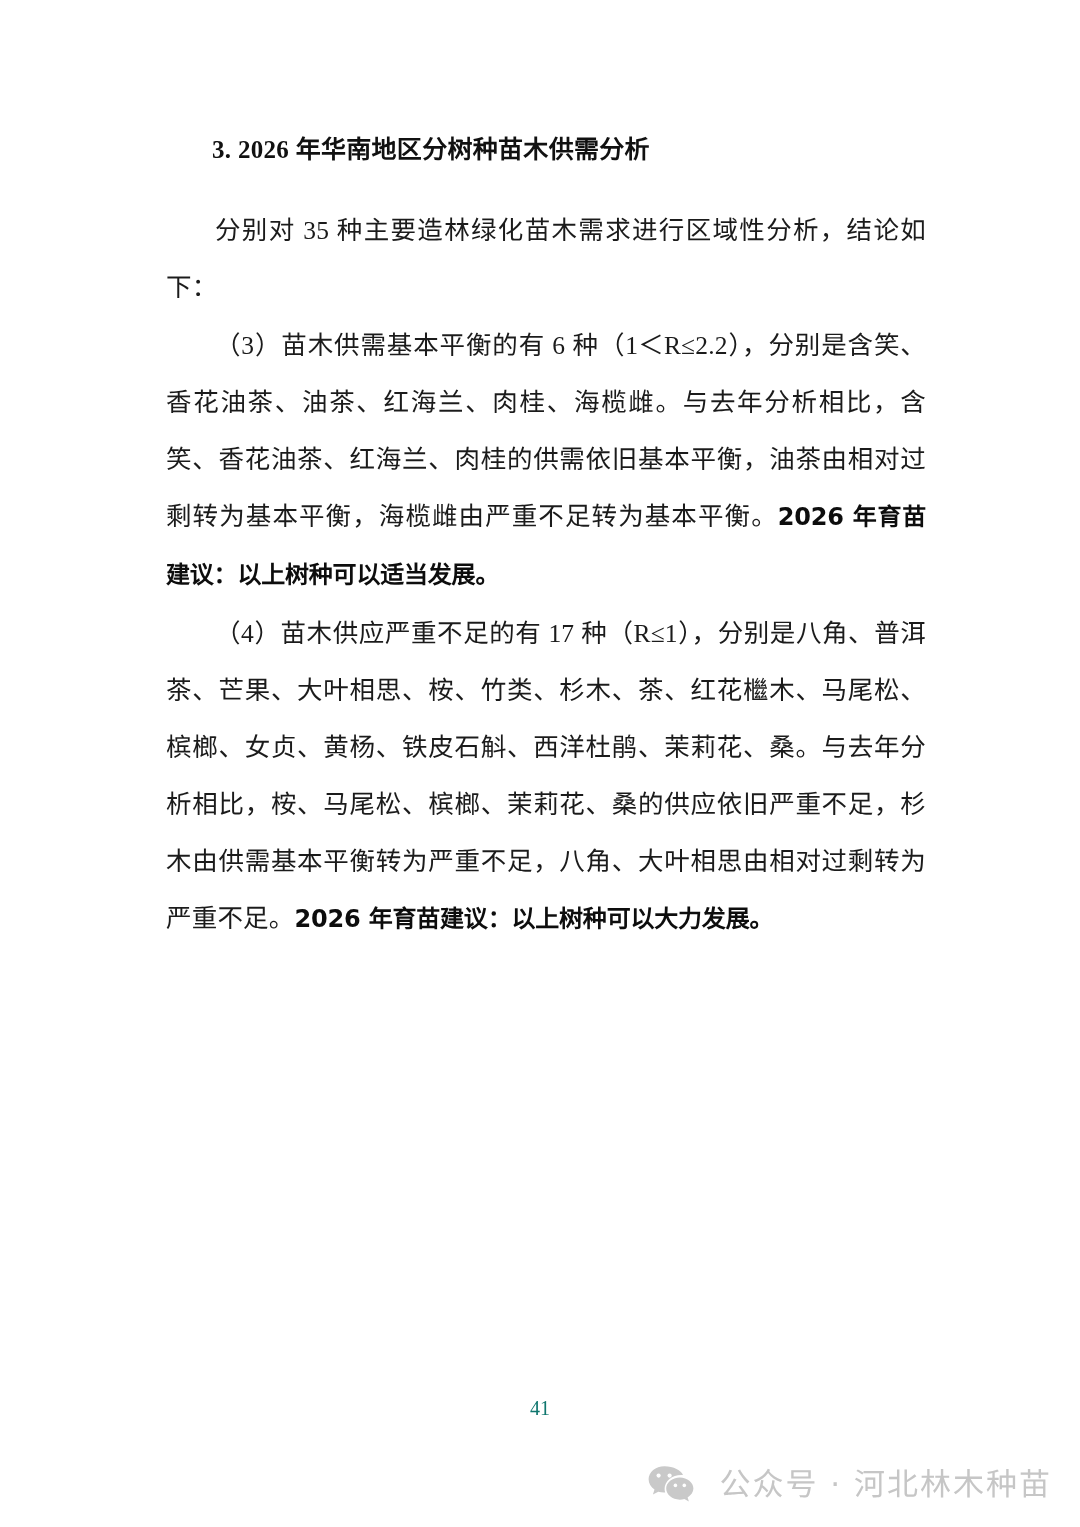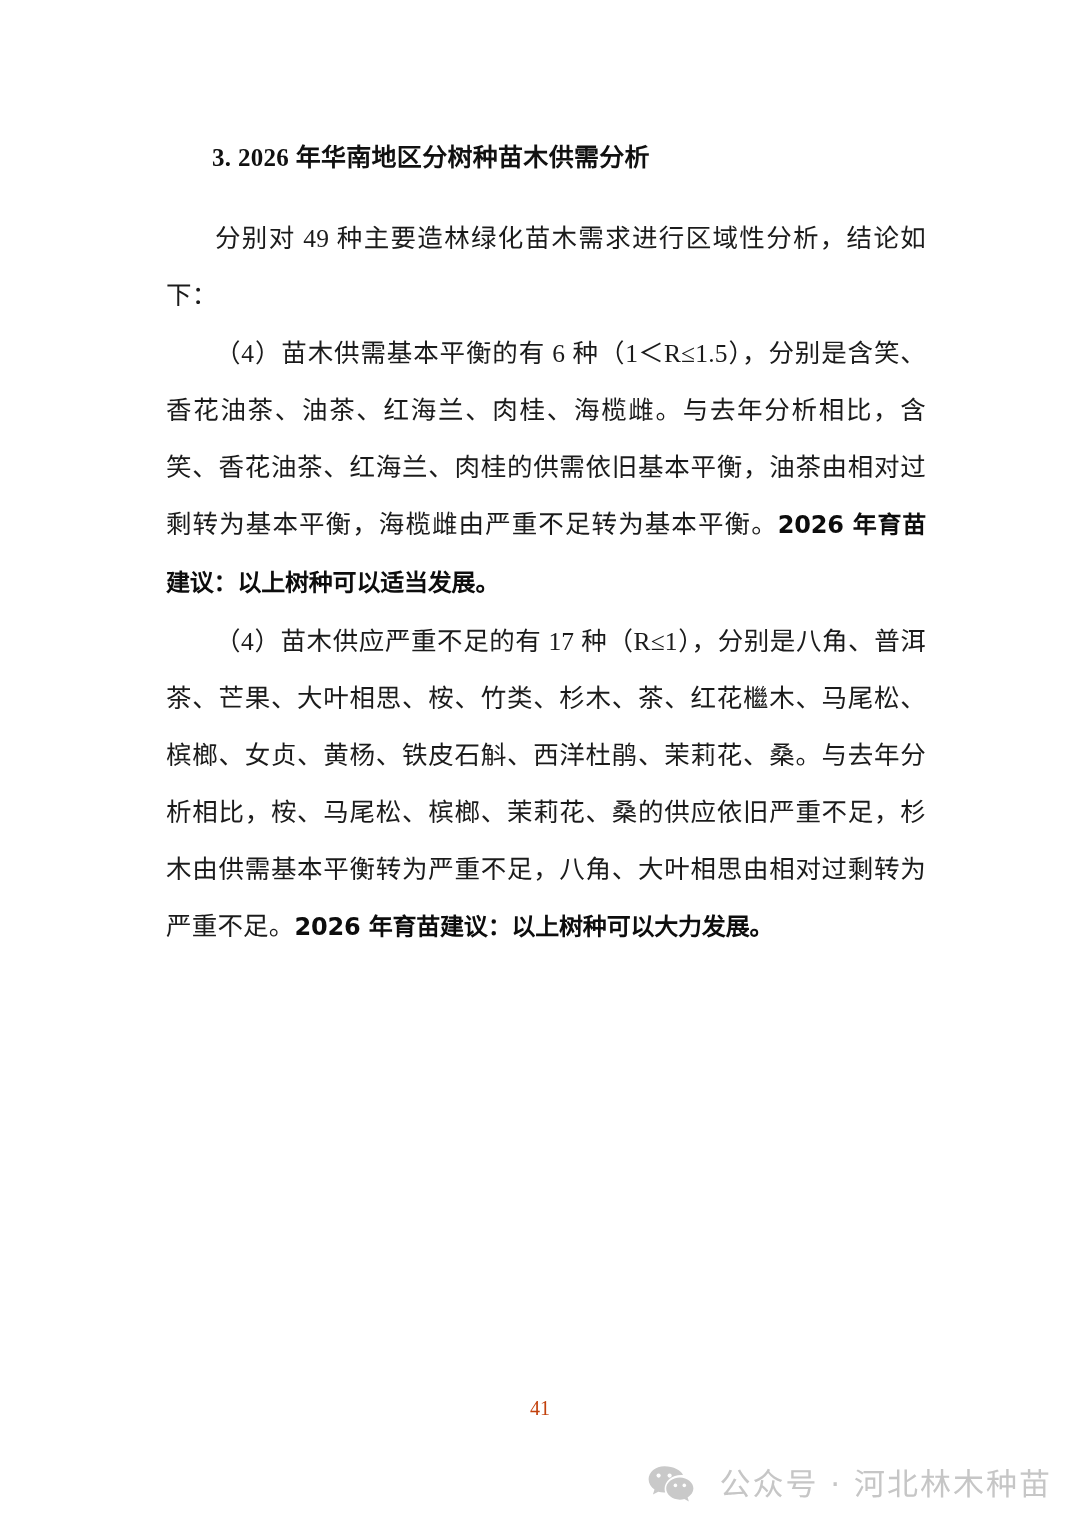--- a/index.html
+++ b/index.html
@@ -31,21 +31,21 @@
     top: 128px;
     width: 760px;
   }
 
   .section-heading {
     font-family: "Liberation Serif", "DejaVu Serif", serif;
     font-weight: bold;
     font-size: 25px;
     line-height: 36px;
     letter-spacing: 0.3px;
-    margin: 12px 0 34px 0;
+    margin: 4px 0 34px 0;
     padding-left: 46px;
     color: #111;
   }
 
   .para {
     font-size: 25.5px;
     line-height: 57px;
     margin: 0 0 1px 0;
     text-align: justify;
     text-justify: inter-character;
@@ -67,21 +67,21 @@
 
   
   .folio {
     position: absolute;
     left: 0;
     right: 0;
     top: 1396px;
     text-align: center;
     font-size: 20px;
     line-height: 24px;
-    color: #c2410c;
+    color: #0f766e;
     font-family: "Liberation Serif", "DejaVu Serif", serif;
   }
 
   
   .credit {
     position: absolute;
     right: 28px;
     top: 1464px;
     display: flex;
     align-items: flex-end;
@@ -105,25 +105,25 @@
 </style>
 </head>
 <body>
 
 <div class="page">
 
   <div class="content">
 
     <h2 class="section-heading">3. 2026 年华南地区分树种苗木供需分析</h2>
 
-    <p class="para">分别对 49 种主要造林绿化苗木需求进行区域性分析，结论如下：</p>
+    <p class="para">分别对 35 种主要造林绿化苗木需求进行区域性分析，结论如下：</p>
 
 
 
-    <p class="para"><span>（4）苗木供需基本平衡的有 6 种（1＜R≤1.5），分别是含笑、香花油茶、油茶、红海兰、肉桂、海榄雌。与去年分析相比，含笑、香花油茶、红海兰、肉桂的供需依旧基本平衡，油茶由相对过剩转为基本平衡，海榄雌由严重不足转为基本平衡。</span><b class="emph">2026 年育苗建议：以上树种可以适当发展。</b></p>
+    <p class="para"><span>（3）苗木供需基本平衡的有 6 种（1＜R≤2.2），分别是含笑、香花油茶、油茶、红海兰、肉桂、海榄雌。与去年分析相比，含笑、香花油茶、红海兰、肉桂的供需依旧基本平衡，油茶由相对过剩转为基本平衡，海榄雌由严重不足转为基本平衡。</span><b class="emph">2026 年育苗建议：以上树种可以适当发展。</b></p>
 
     <p class="para"><span>（4）苗木供应严重不足的有 17 种（R≤1），分别是八角、普洱茶、芒果、大叶相思、桉、竹类、杉木、茶、红花檵木、马尾松、槟榔、女贞、黄杨、铁皮石斛、西洋杜鹃、茉莉花、桑。与去年分析相比，桉、马尾松、槟榔、茉莉花、桑的供应依旧严重不足，杉木由供需基本平衡转为严重不足，八角、大叶相思由相对过剩转为严重不足。</span><b class="emph">2026 年育苗建议：以上树种可以大力发展。</b></p>
 
   </div>
 
   <div class="folio">41</div>
 
   <div class="credit">
     <svg class="credit-icon" viewBox="0 0 48 40" aria-hidden="true">
       <g fill="#c9c9c9">

